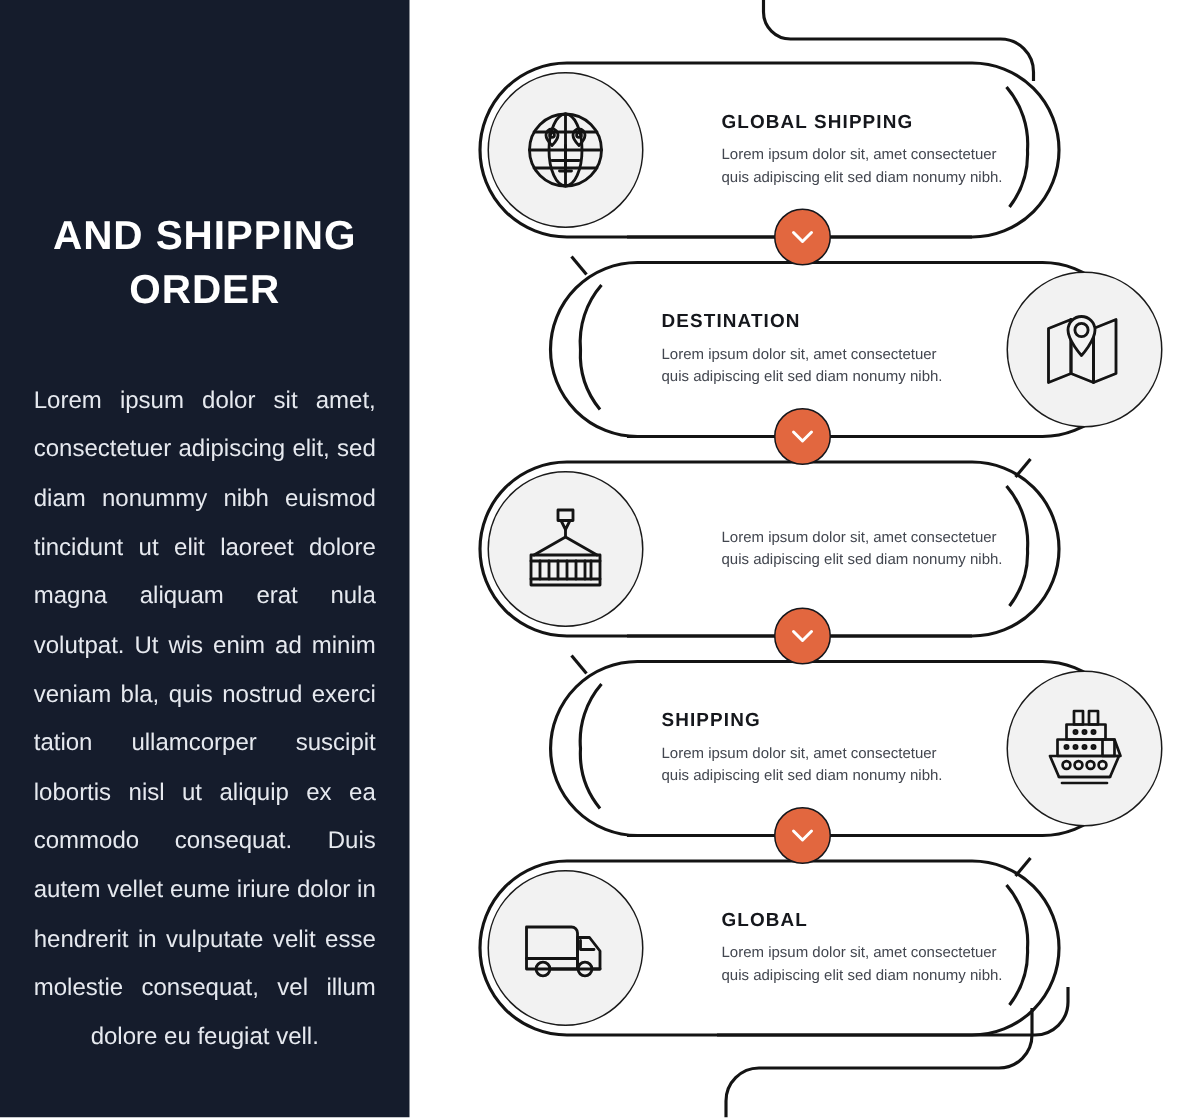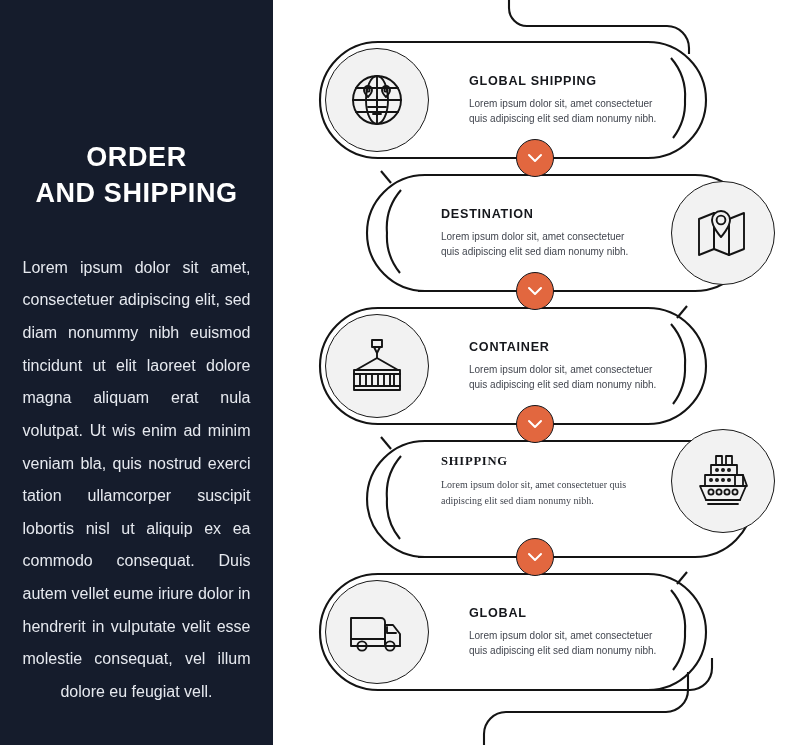--- a/index.html
+++ b/index.html
@@ -60,21 +60,21 @@
   
   #flow { position:absolute; left:273px; top:0; width:527px; height:745px; }
   #flow-svg { position:absolute; left:0; top:0; }
 
   .row {
     position:absolute;
     height:116px;
     display:flex;
     align-items:center;
   }
-  .row.left-icon  { padding-left:4px; }
+  .row.left-icon  { padding-left:4px;gap:12px; }
   .row.right-icon { padding-left:76px; }
 
   .icon-disc {
     width:104px; height:104px;
     border-radius:50%;
     background:#f2f2f2;
     border:1.6px solid #1a1a1a;
     display:flex; align-items:center; justify-content:center;
     flex:none;
   }
@@ -113,22 +113,22 @@
 
   <svg id="brand-icon" viewBox="0 0 110 92" fill="none" stroke="#ffffff" stroke-width="2.6" stroke-linejoin="round" stroke-linecap="round">
     <rect x="30" y="5" width="48" height="46"></rect>
     <path d="M46 5 v20 l8 -7 l8 7 V5"></path>
     <path d="M8 44 c-5 3 -5 10 0 13 l30 18 h34 l12 -8"></path>
     <path d="M8 44 c4 -3 9 -3 13 0 l13 10 h22 c4 0 7 3 7 6 c0 3 -3 6 -7 6 H35"></path>
     <path d="M72 75 l12 12 l14 -14 l-12 -12 z"></path>
   </svg>
 
   <div id="title-block">
+    <div>AND SHIPPING</div>
     <div>ORDER</div>
-    <div>AND SHIPPING</div>
   </div>
 
   <div id="title-rule"></div>
 
   <p id="sidebar-body">Lorem ipsum dolor sit amet, consectetuer adipiscing elit, sed diam nonummy nibh euismod tincidunt ut elit laoreet dolore magna aliquam erat nula volutpat. Ut wis enim ad minim veniam bla, quis nostrud exerci tation ullamcorper suscipit lobortis nisl ut aliquip ex ea commodo consequat. Duis autem vellet eume iriure dolor in hendrerit in vulputate velit esse molestie consequat, vel illum dolore eu feugiat vell.</p>
 
   <div id="cta-button">
     <svg width="16" height="20" viewBox="0 0 16 20" fill="none" stroke="#ffffff" stroke-width="2" stroke-linecap="round" stroke-linejoin="round">
       <path d="M4 3 L12 10 L4 17"></path>
     </svg>
@@ -232,32 +232,31 @@
         <path d="M25 4 h10 v7 h-10 z"></path>
         <path d="M27 11 l3 6 l3 -6"></path>
         <path d="M30 17 v5"></path>
         <path d="M30 22 L9 34 M30 22 L51 34"></path>
         <rect x="7" y="34" width="46" height="20"></rect>
         <path d="M7 38 h46 M7 50 h46"></path>
         <path d="M13 38 v12 M19 38 v12 M25 38 v12 M31 38 v12 M37 38 v12 M43 38 v12 M47 38 v12"></path>
       </svg>
     </div>
     <div class="row-text">
-      <div class="row-title">CONTAINER</div>
       <div class="row-desc">Lorem ipsum dolor sit, amet consectetuer quis adipiscing elit sed diam nonumy nibh.</div>
     </div>
   </div>
 
   <div class="connector-dot" style="left:243px; top:405px;">
     <svg width="16" height="10" viewBox="0 0 16 10" fill="none" stroke="#ffffff" stroke-width="2" stroke-linecap="round" stroke-linejoin="round">
       <path d="M2 2 L8 8 L14 2"></path>
     </svg>
   </div>
 
-  <div class="row right-icon" style="left:76px; top:423px;font-family:Liberation Serif, serif;">
+  <div class="row right-icon" style="left:76px; top:441px;">
     <div class="row-text">
       <div class="row-title">SHIPPING</div>
       <div class="row-desc">Lorem ipsum dolor sit, amet consectetuer quis adipiscing elit sed diam nonumy nibh.</div>
     </div>
     <div class="icon-disc">
       <svg width="62" height="62" viewBox="0 0 62 62" fill="none" stroke="#141414" stroke-width="1.8" stroke-linecap="round" stroke-linejoin="round">
         <rect x="24" y="6" width="6" height="9"></rect>
         <rect x="34" y="6" width="6" height="9"></rect>
         <rect x="19" y="15" width="26" height="10"></rect>
         <circle cx="25" cy="20" r="1.1"></circle>

